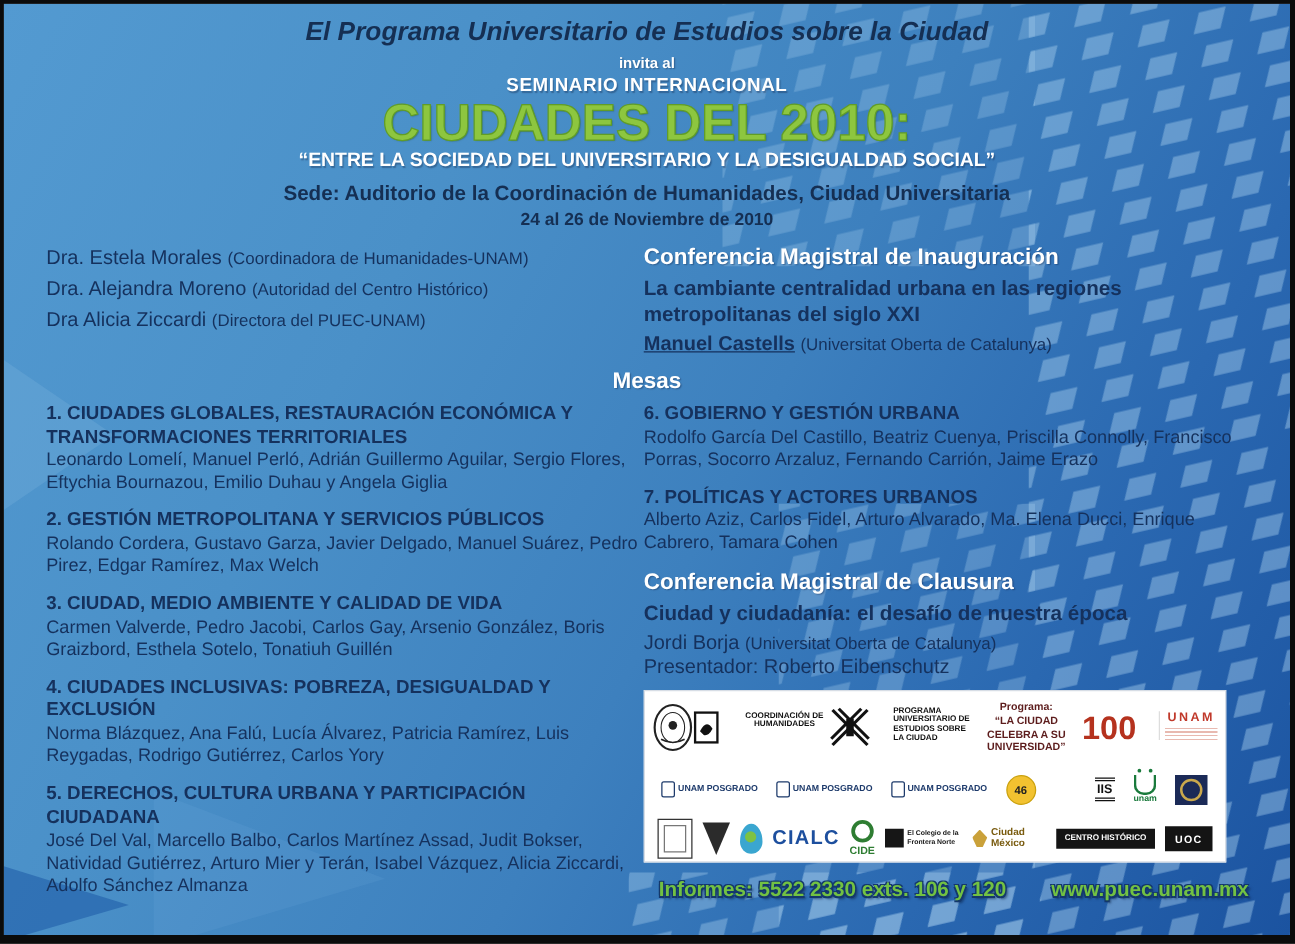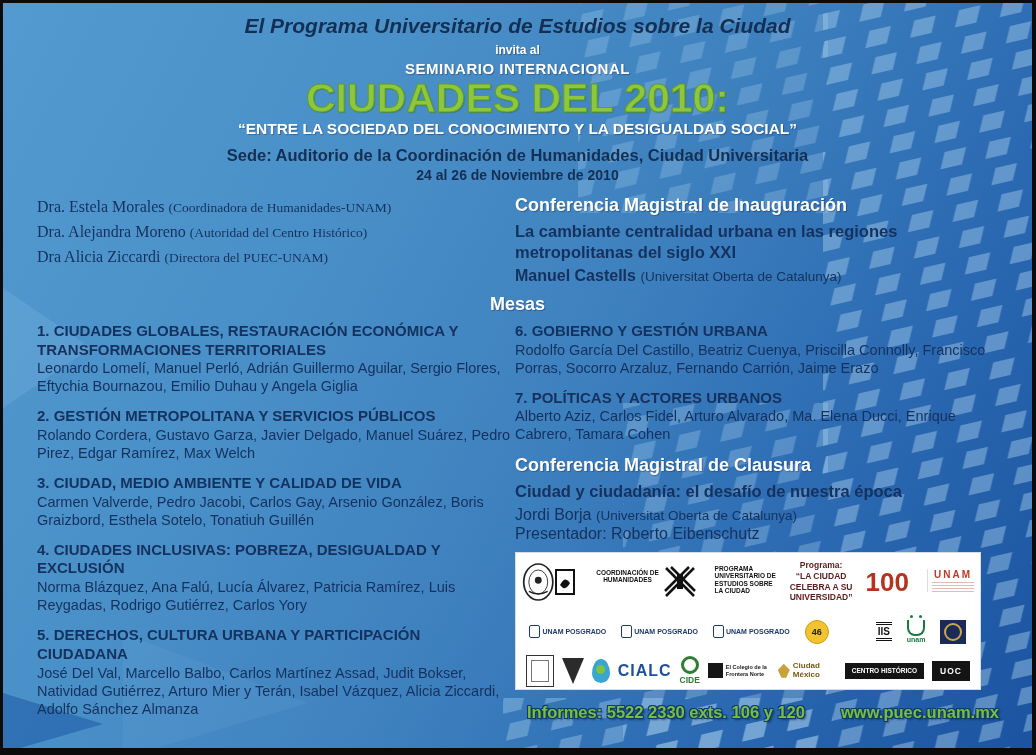--- a/index.html
+++ b/index.html
@@ -21,26 +21,26 @@
          -webkit-text-stroke:1px #619d27;text-shadow:1px 1px 1px rgba(30,70,10,.35);}
   .subtitle{font-size:15.5px;font-weight:bold;color:#fff;margin-top:1px;text-shadow:1px 1px 1px rgba(0,10,40,.3);}
   .venue{font-size:16.5px;font-weight:bold;color:#152f53;margin-top:8px;}
   .dates{font-size:14px;font-weight:bold;color:#152f53;margin-top:2px;}
   
   .cols{display:flex;align-items:flex-start;}
   .col-l{width:512px;box-sizing:border-box;padding-left:34px;flex:none;}
   .col-r{flex:1;box-sizing:border-box;padding-right:22px;}
   .cols-top{margin-top:12px;}
   .sec-h{font-size:18px;font-weight:bold;color:#fff;text-shadow:1px 1px 1px rgba(0,10,40,.3);margin-bottom:5px;}
-  .person{font-size:16px;line-height:1.55;font-family:Liberation Serif, serif;}
+  .person{font-size:16px;line-height:1.55;}
   .pname{}
   .prole{font-size:13.5px;}
   .conf-title{font-size:16.5px;font-weight:bold;line-height:1.3;margin-bottom:3px;}
   .speaker{font-size:16px;}
-  .speaker b{font-weight:bold;}
+  .speaker b{font-weight:bold;text-decoration:underline;}
   .mesas-h{ text-align:center;font-size:18px;font-weight:bold;color:#fff;
     text-shadow:1px 1px 1px rgba(0,10,40,.3); margin:9px 0 7px;}
   .mesa{margin-bottom:11px;}
   .mesa-t{font-size:15px;font-weight:bold;line-height:1.25;}
   .mesa-p{font-size:14.5px;line-height:1.24;margin-top:1px;}
   .claus{margin-top:2px;}
   .claus .conf-title{margin-top:2px;}
   .presenter{font-size:16px;margin-top:1px;}
   
   .logobox{width:466px;height:138px;background:#fff;border:1px solid #d7dde5;box-sizing:border-box;
@@ -114,21 +114,21 @@
     <polygon points="0,690 100,721 0,750" fill="#1f5ea8" opacity="0.6"></polygon>
   </svg>
 
   <div class="content">
 
     <div class="hdr">
       <div class="org">El Programa Universitario de Estudios sobre la Ciudad</div>
       <div class="invita">invita al</div>
       <div class="semint">SEMINARIO INTERNACIONAL</div>
       <div class="title">CIUDADES DEL 2010:</div>
-      <div class="subtitle">“ENTRE LA SOCIEDAD DEL CONOCIMIENTO Y LA DESIGUALDAD SOCIAL”</div>
+      <div class="subtitle">“ENTRE LA SOCIEDAD DEL UNIVERSITARIO Y LA DESIGUALDAD SOCIAL”</div>
       <div class="venue">Sede: Auditorio de la Coordinación de Humanidades, Ciudad Universitaria</div>
       <div class="dates">24 al 26 de Noviembre de 2010</div>
     </div>
 
     <div class="cols cols-top">
       <div class="col-l">
         <div class="person">
           <span class="pname">Dra. Estela Morales</span>
           <span class="prole">(Coordinadora de Humanidades-UNAM)</span>
         </div>

